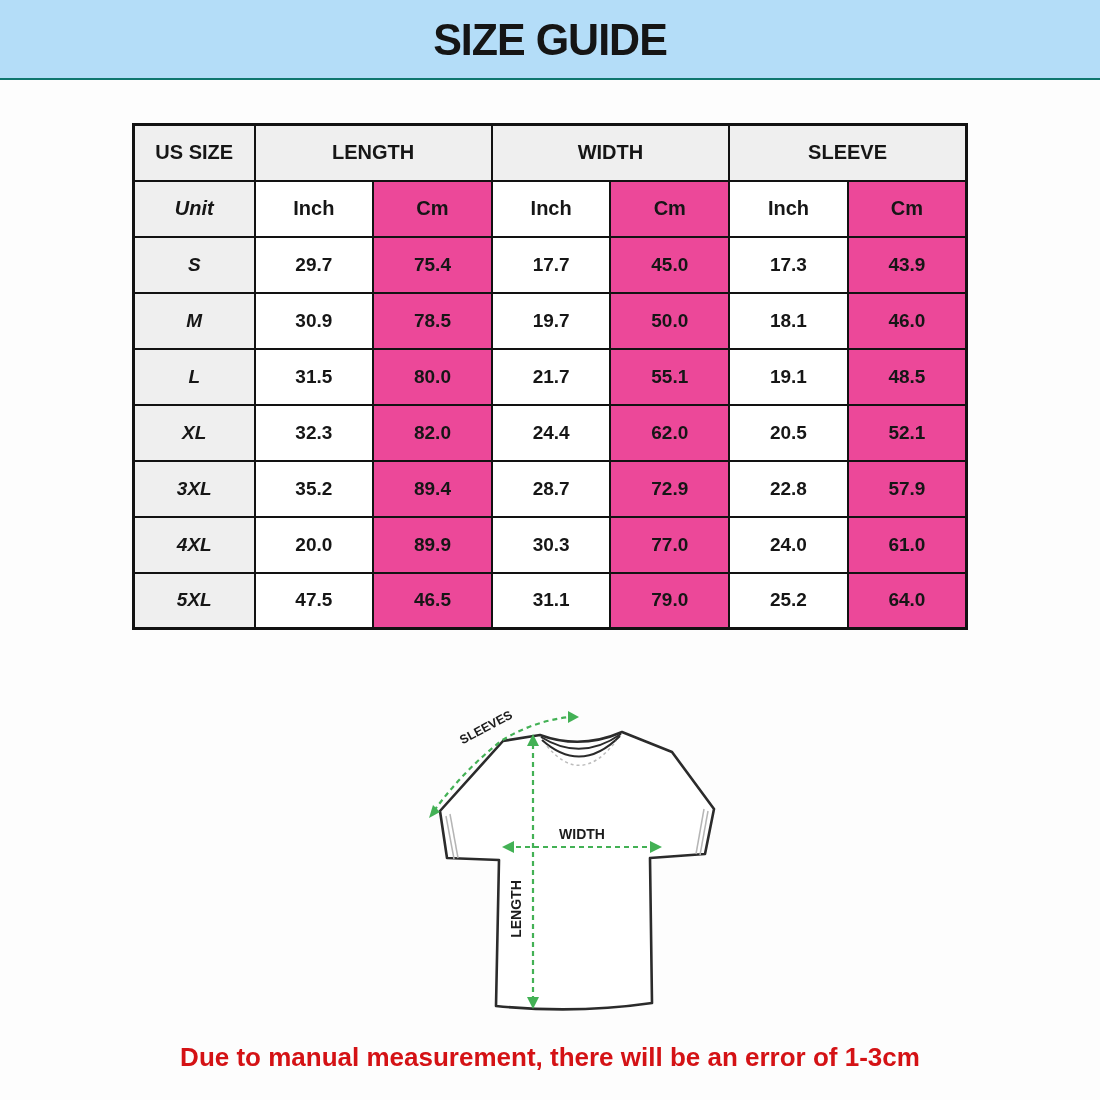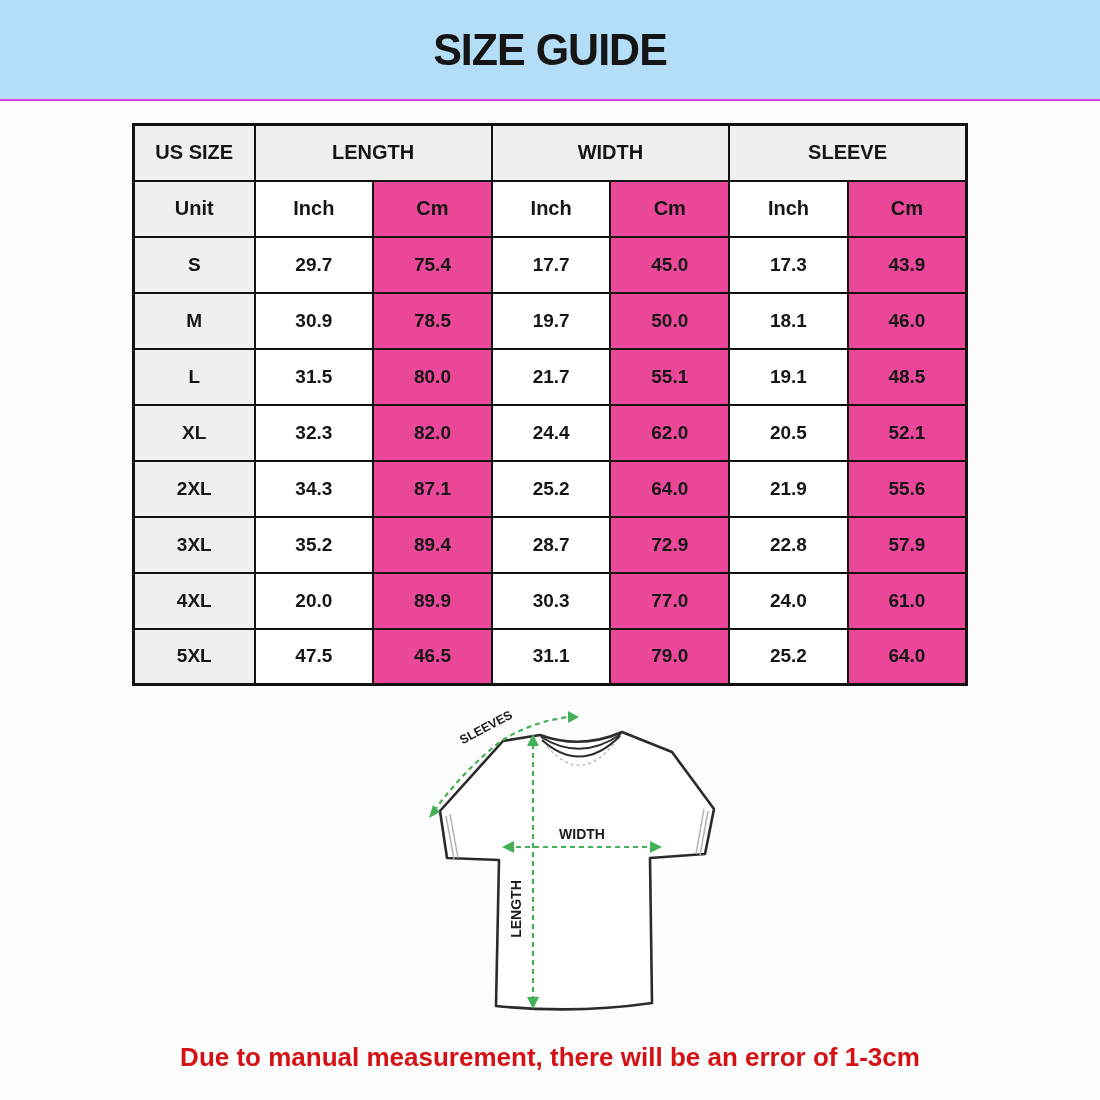--- a/index.html
+++ b/index.html
@@ -2,42 +2,42 @@
 <html><head>
 <meta charset="utf-8">
 <title>Size Guide</title>
 <style>
   * { margin: 0; padding: 0; box-sizing: border-box; }
   html, body { width: 1100px; height: 1100px; background: #fdfdfd; font-family: "Liberation Sans", sans-serif; }
   .page { position: relative; width: 1100px; height: 1100px; background: #fdfdfd; overflow: hidden; }
 
   
   .title-band {
-    position: absolute; left: 0; top: 0; width: 1100px; height: 101px;
-    background: #b4ddf8; border-bottom: 2px solid #d946ef;
+    position: absolute; left: 0; top: 0; width: 1100px; height: 80px;
+    background: #b4ddf8; border-bottom: 2px solid #0f766e;
     display: flex; align-items: center; justify-content: center;
   }
   .title-band h1 {
     font-size: 43px; font-weight: 900; color: #151515;
     letter-spacing: -1px; transform: scaleY(1.05);
   }
 
   
   .size-table {
     position: absolute; left: 132px; top: 123px; width: 836px;
     border-collapse: collapse; table-layout: fixed;
     border: 3px solid #121212;
   }
   .size-table td {
     border: 2px solid #121212; height: 56px;
     text-align: center; vertical-align: middle;
     font-weight: 700; color: #161616; font-size: 19px;
   }
   .size-table .grp { background: #efefef; font-size: 20px; }
-  .size-table .szcol { background: #efefef; width: 121px; font-size: 19px; }
+  .size-table .szcol { background: #efefef; width: 121px; font-size: 19px; font-style: italic; }
   .size-table .inch { background: #ffffff; }
   .size-table .cm { background: #ec4899; }
   .size-table .unitrow td { font-size: 20px; }
 
   
   .diagram { position: absolute; left: 400px; top: 680px; width: 360px; height: 360px; }
   .diagram svg { width: 100%; height: 100%; display: block; }
   .measure-label { font-family: "Liberation Sans", sans-serif; font-weight: 700; fill: #1c1c1c; }
 
   
@@ -111,29 +111,20 @@
       <tr>
         <td class="szcol">XL</td>
         <td class="inch">32.3</td>
         <td class="cm">82.0</td>
         <td class="inch">24.4</td>
         <td class="cm">62.0</td>
         <td class="inch">20.5</td>
         <td class="cm">52.1</td>
       </tr>
       <tr>
-        <td class="szcol">2XL</td>
-        <td class="inch">34.3</td>
-        <td class="cm">87.1</td>
-        <td class="inch">25.2</td>
-        <td class="cm">64.0</td>
-        <td class="inch">21.9</td>
-        <td class="cm">55.6</td>
-      </tr>
-      <tr>
         <td class="szcol">3XL</td>
         <td class="inch">35.2</td>
         <td class="cm">89.4</td>
         <td class="inch">28.7</td>
         <td class="cm">72.9</td>
         <td class="inch">22.8</td>
         <td class="cm">57.9</td>
       </tr>
       <tr>
         <td class="szcol">4XL</td>

